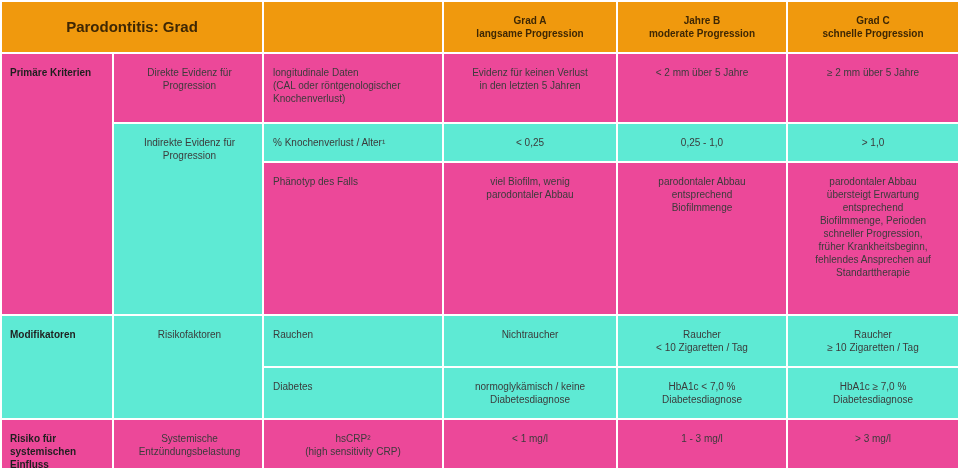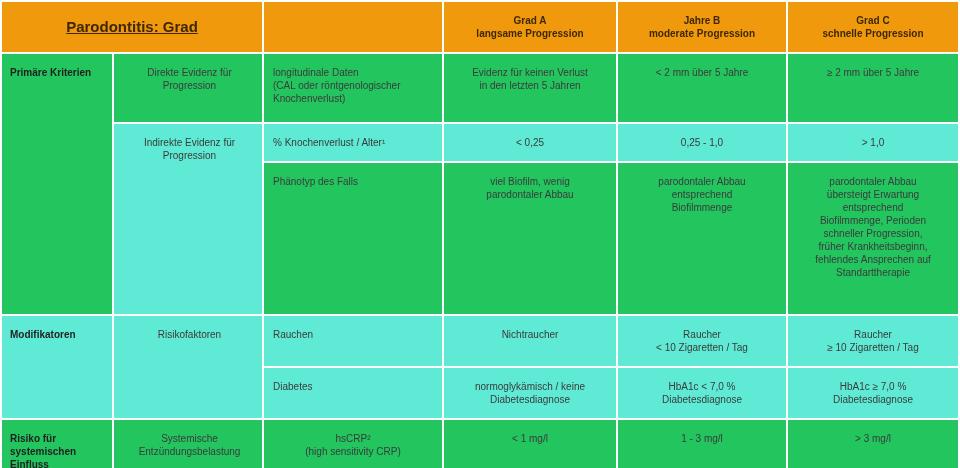--- a/index.html
+++ b/index.html
@@ -30,24 +30,23 @@
     color: #3e2704;
     font-weight: bold;
     vertical-align: middle;
     text-align: center;
   }
   td.title-cell {
     text-align: left;
     vertical-align: top;
     padding: 7px 8px;
     font-size: 15px;
-    text-decoration: underline;
   }
   
-  td.dark  { background: #22c55e; }
+  td.dark  { background: #ec4899; }
   td.light { background: #5eead4; }
   
   td.left   { text-align: left; }
   td.center { text-align: center; }
   td.group  {
     font-weight: bold;
     color: #1f1f1f;
     padding-left: 8px;
   }
   td.crit { padding-left: 8px; text-align: center; }

